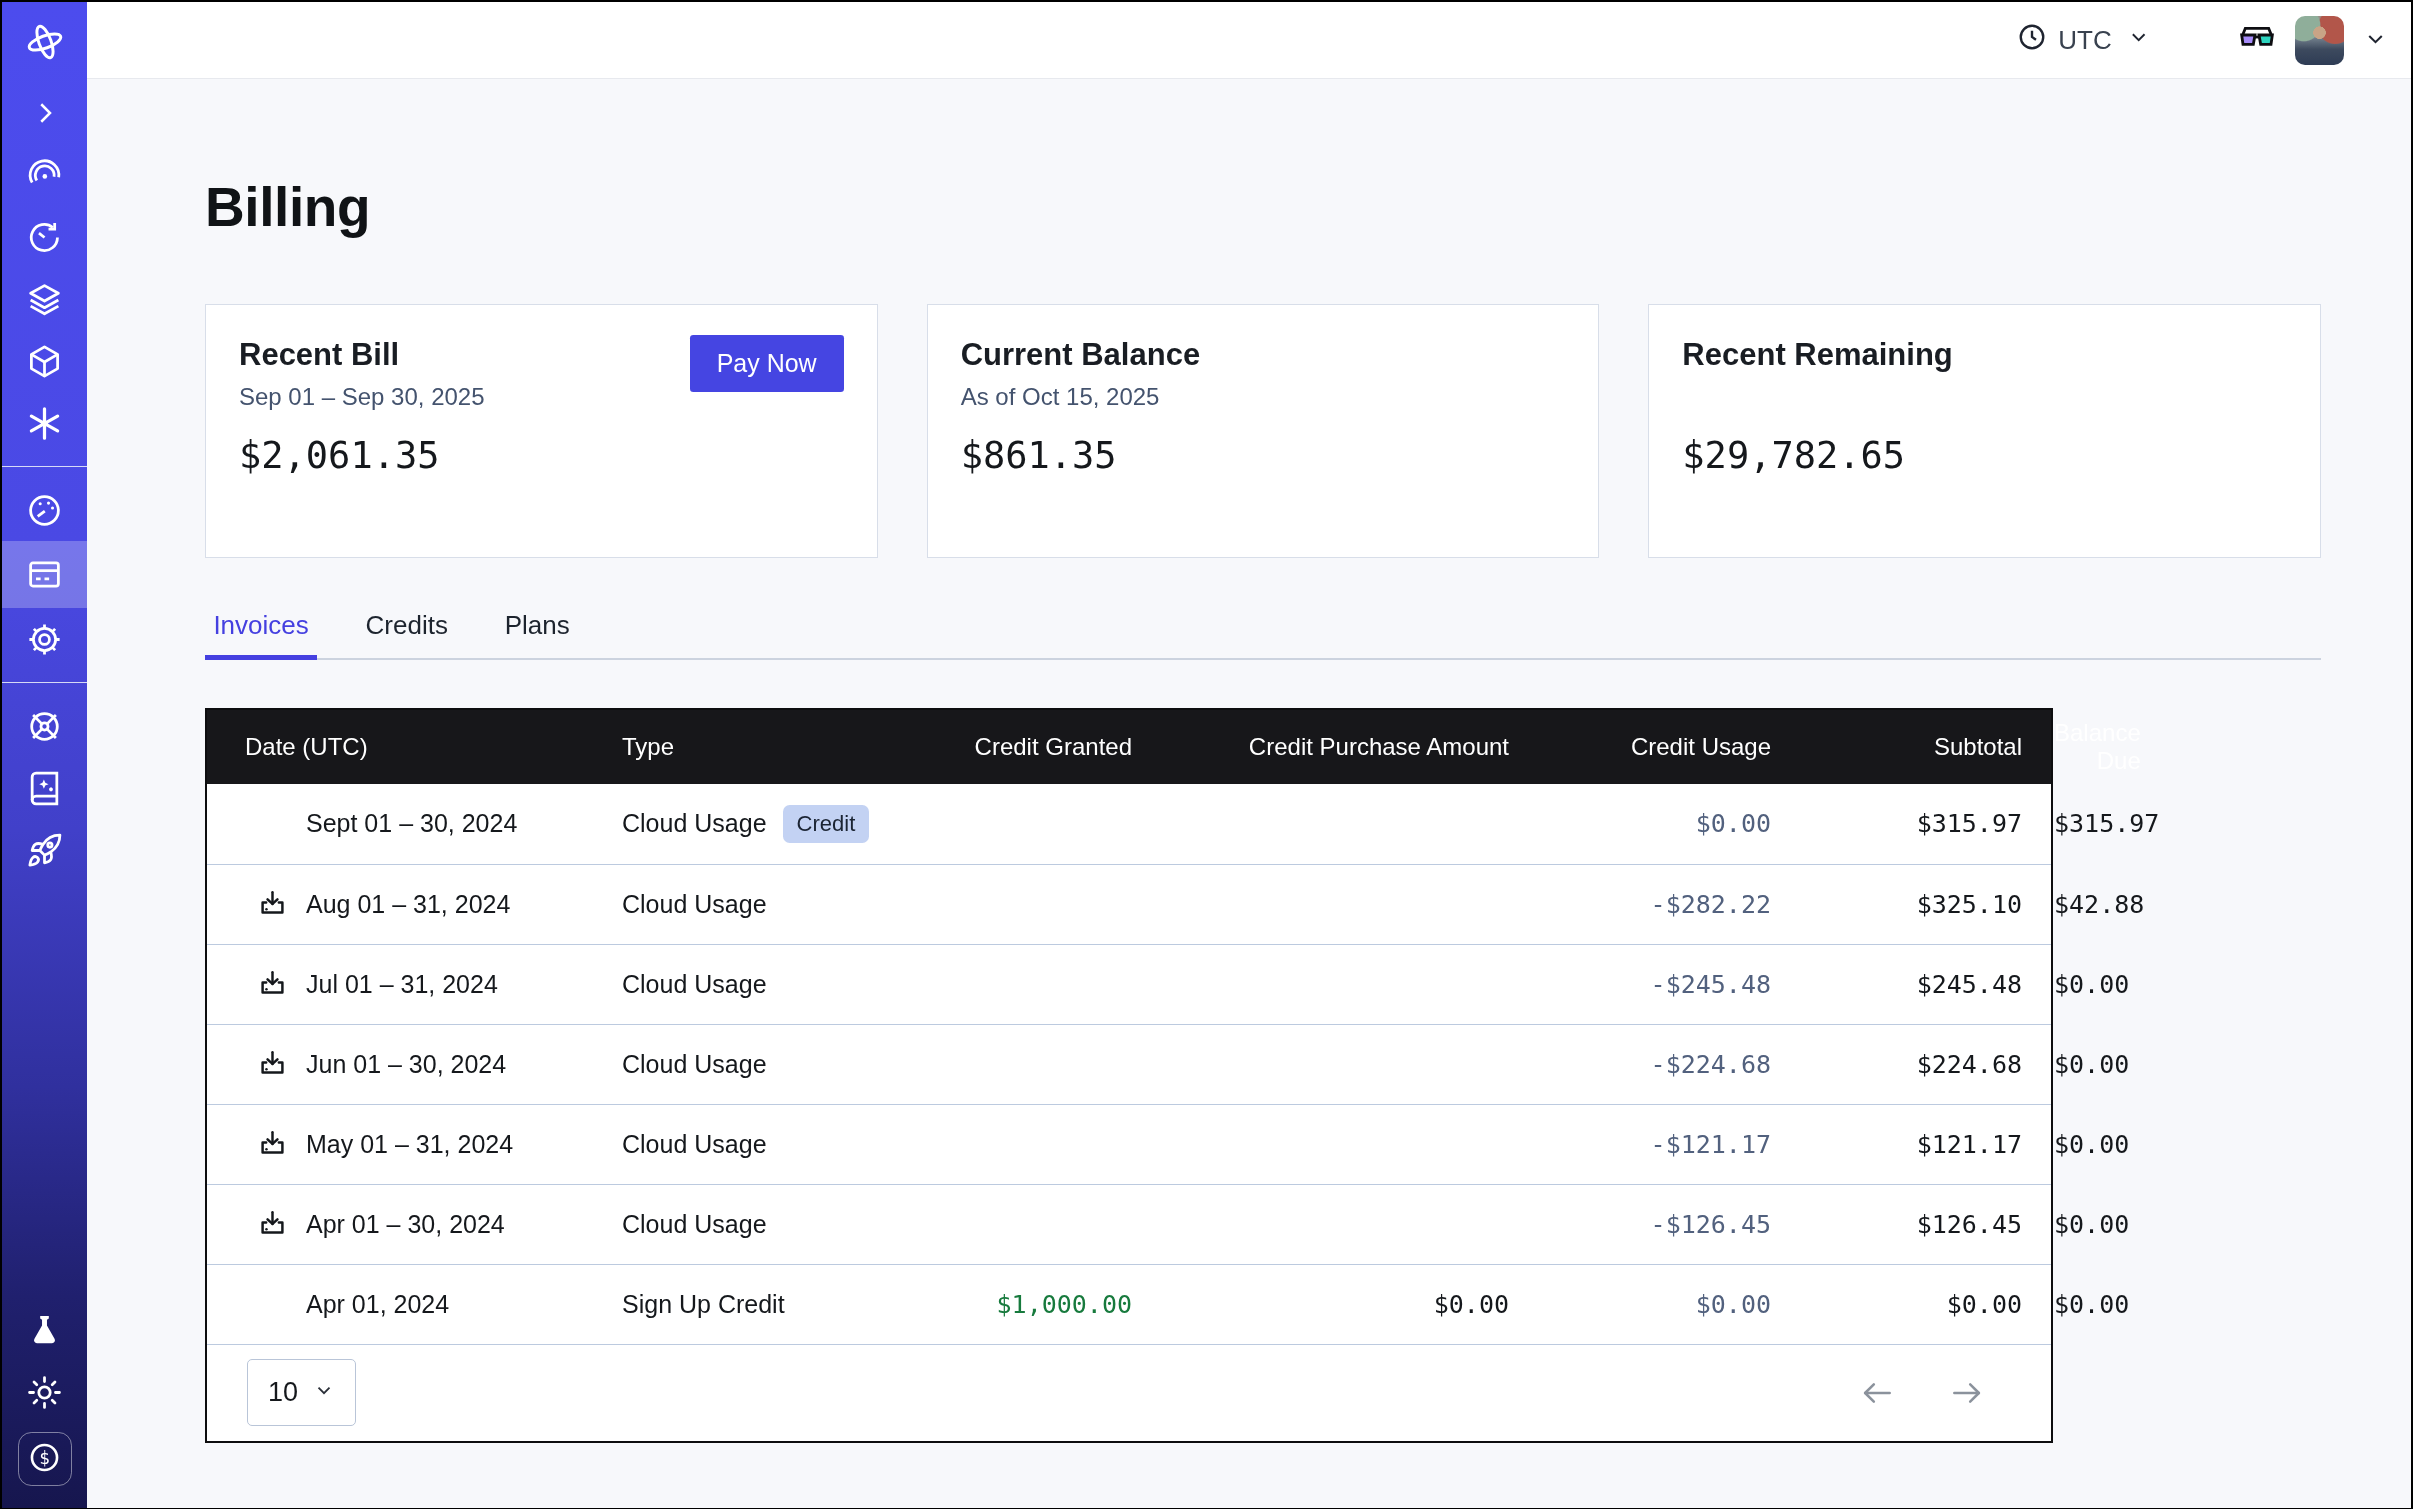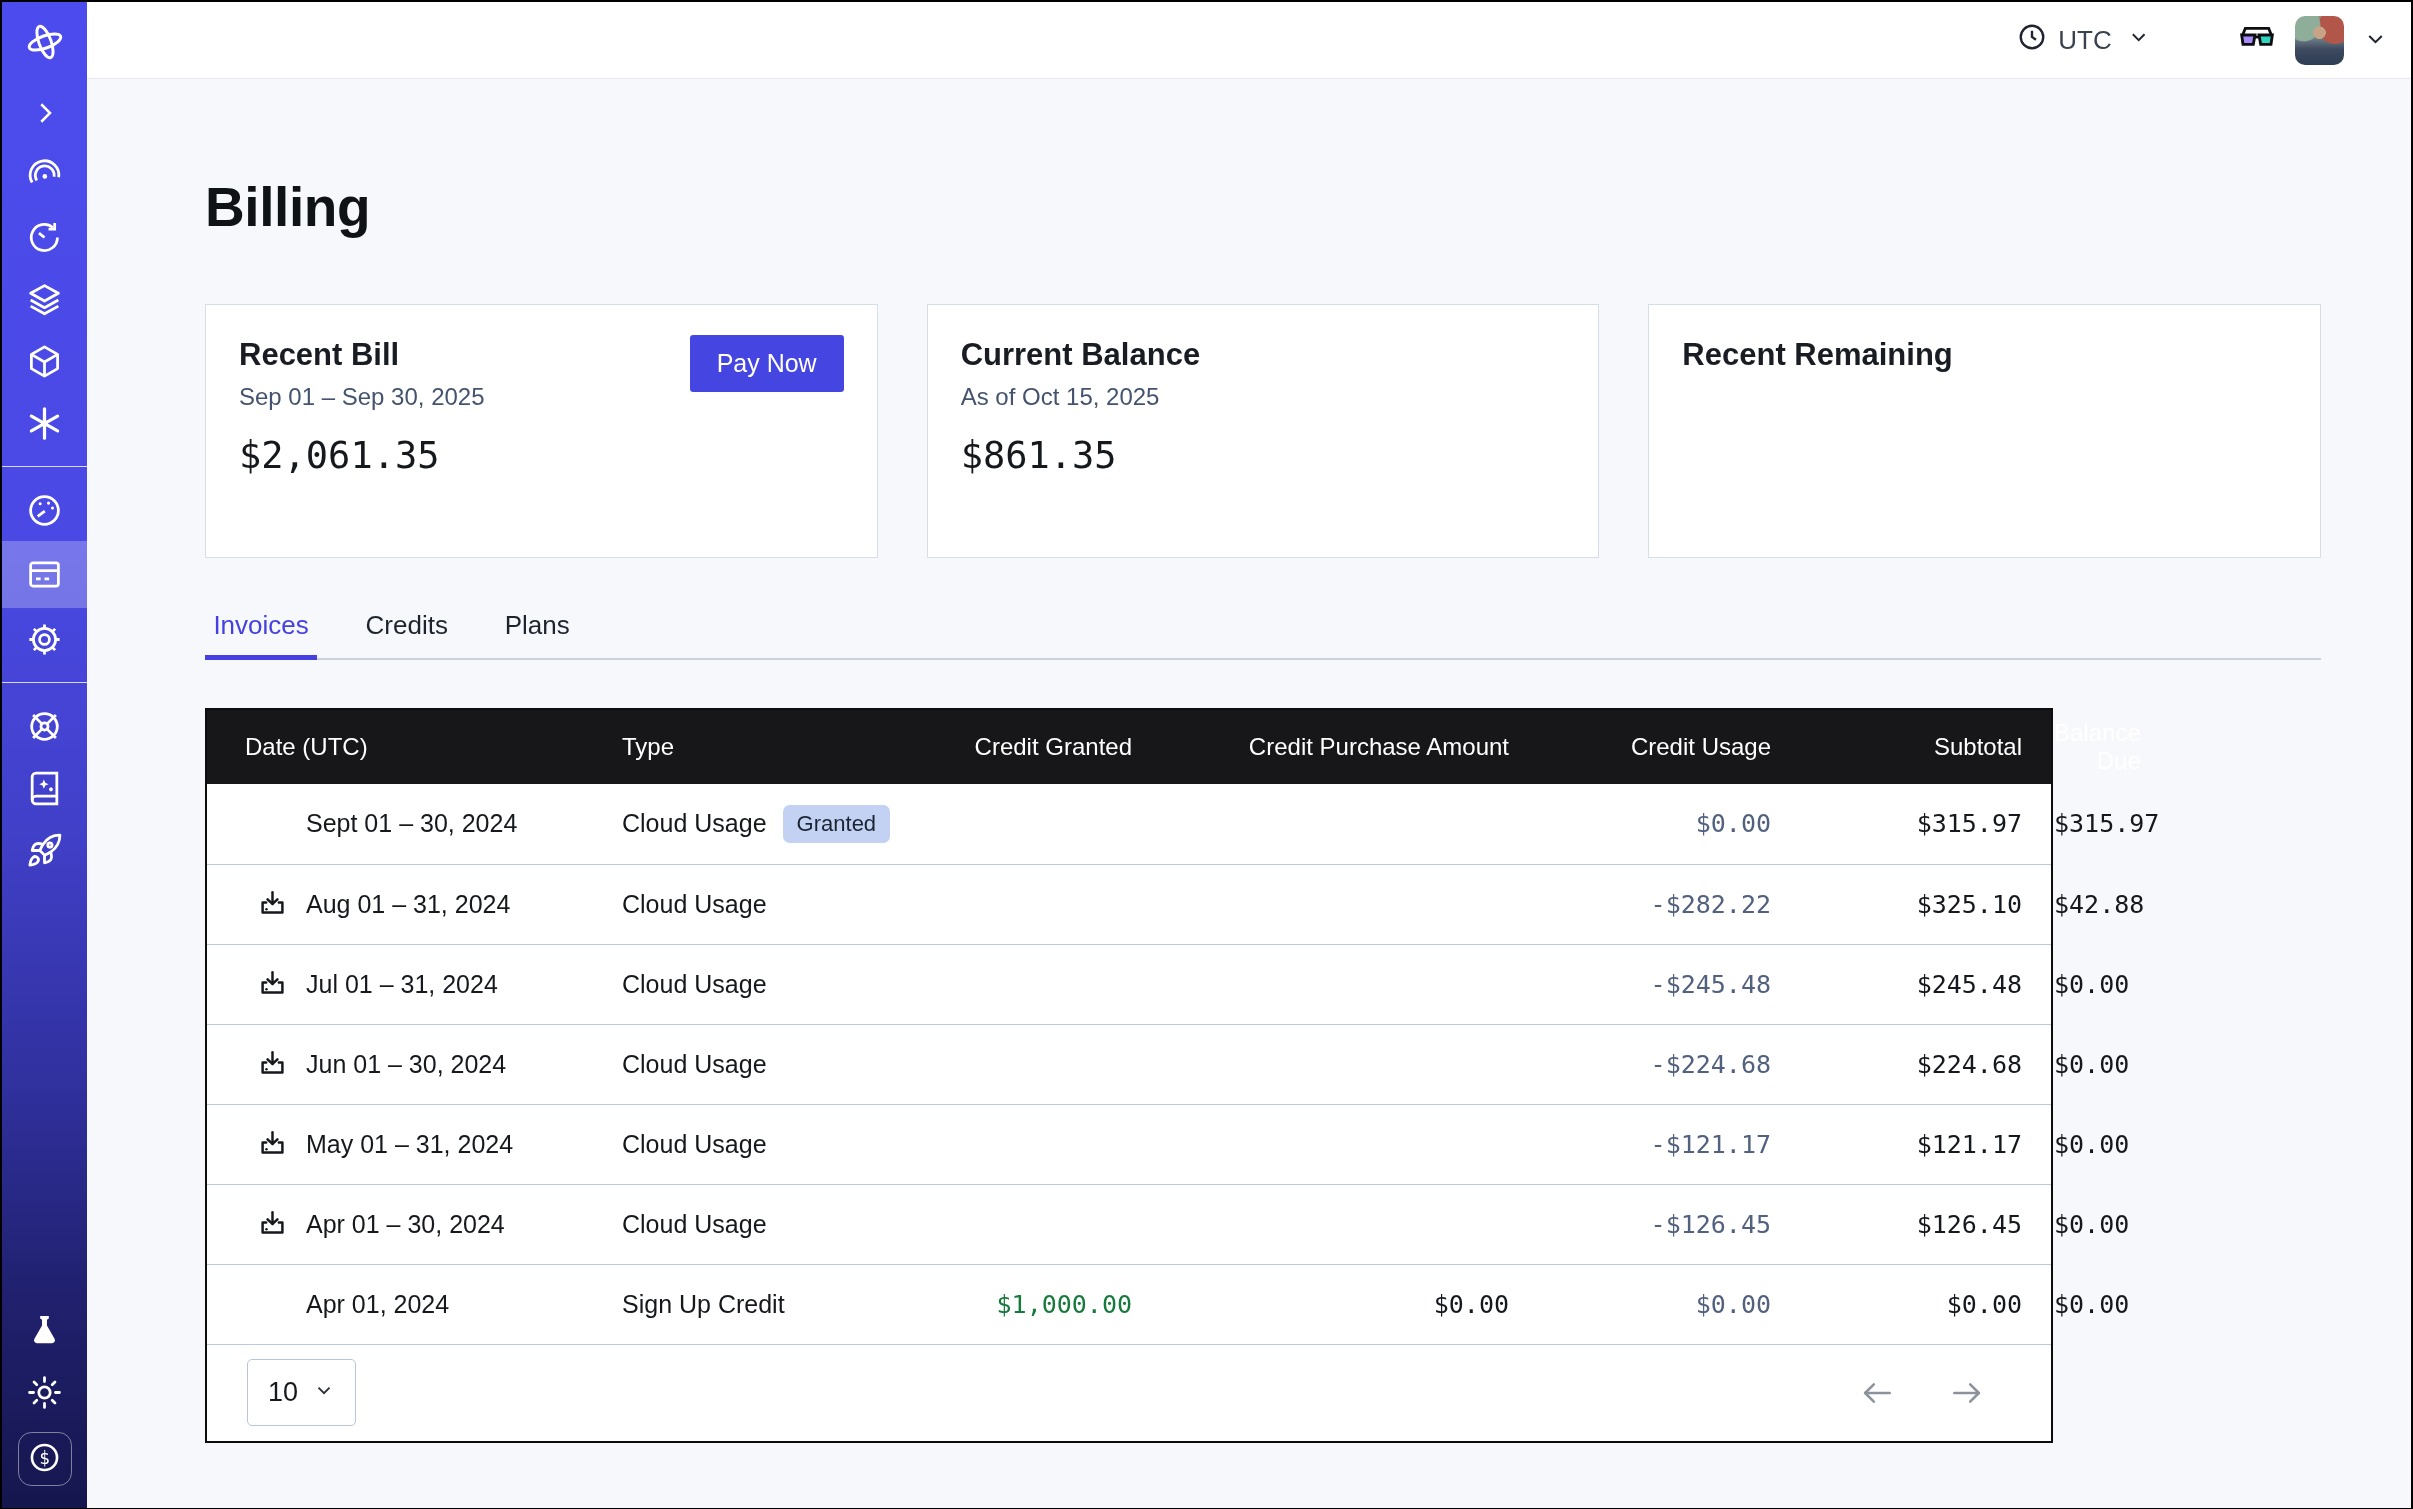--- a/index.html
+++ b/index.html
@@ -282,20 +282,21 @@
         <button class="paynow-btn">Pay Now</button>
       </div>
       <div class="card">
         <div class="card-title">Current Balance</div>
         <div class="card-sub">As of Oct 15, 2025</div>
         <div class="card-amount">$861.35</div>
       </div>
       <div class="card">
         <div class="card-title">Recent Remaining</div>
         <div class="card-sub"></div>
+        <div class="card-amount">$29,782.65</div>
       </div>
     </section>
 
     <nav class="tabs">
       <div class="tab active">Invoices</div>
       <div class="tab">Credits</div>
       <div class="tab">Plans</div>
     </nav>
 
     <section class="table-wrap">
@@ -317,21 +318,21 @@
                 <path d="M12 3v8.6"></path>
                   <path d="M8.4 8.2l3.6 3.4 3.6-3.4"></path>
                 <path d="M4.8 10.6h2.6M16.6 10.6h2.6v7.2H4.8v-7.2"></path>
                 <path d="M7.6 15.4h.01"></path>
               </svg>
             </span>
             <span>Sept 01 – 30, 2024</span>
           </div>
           <div class="td td-type">
             <span>Cloud Usage</span>
-            <span class="badge">Granted</span>
+            <span class="badge">Credit</span>
           </div>
           <div class="td num green"></div>
           <div class="td num"></div>
           <div class="td num slate">$0.00</div>
           <div class="td num">$315.97</div>
           <div class="td num last">$315.97</div>
         </div>
 
         <div class="tr">
           <div class="td td-date">

